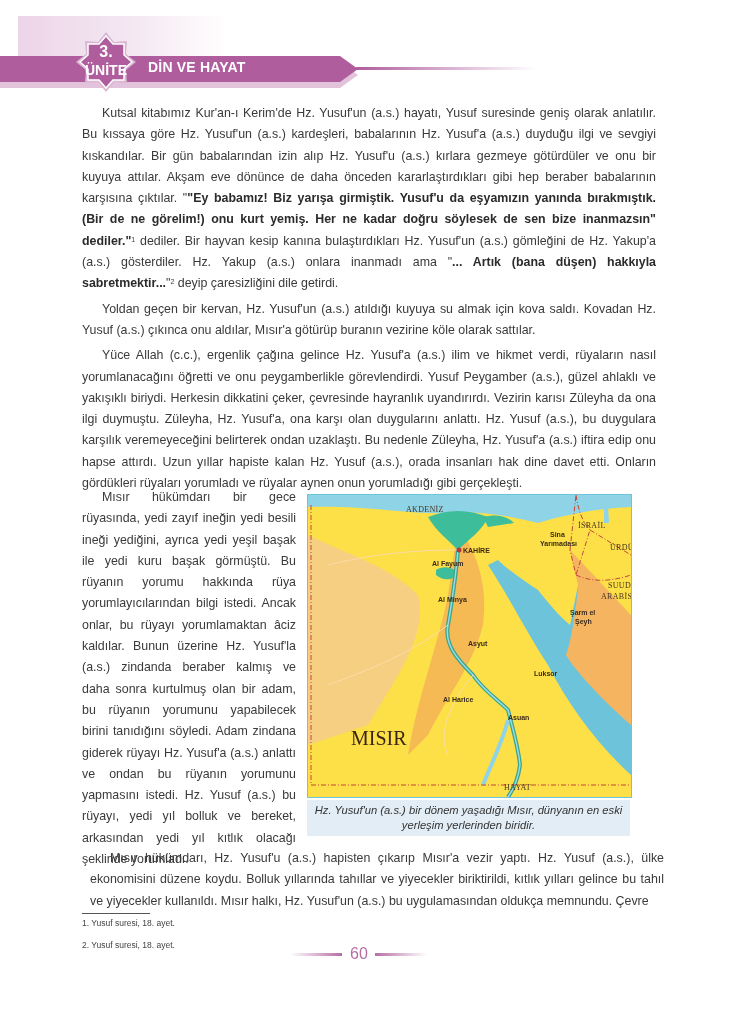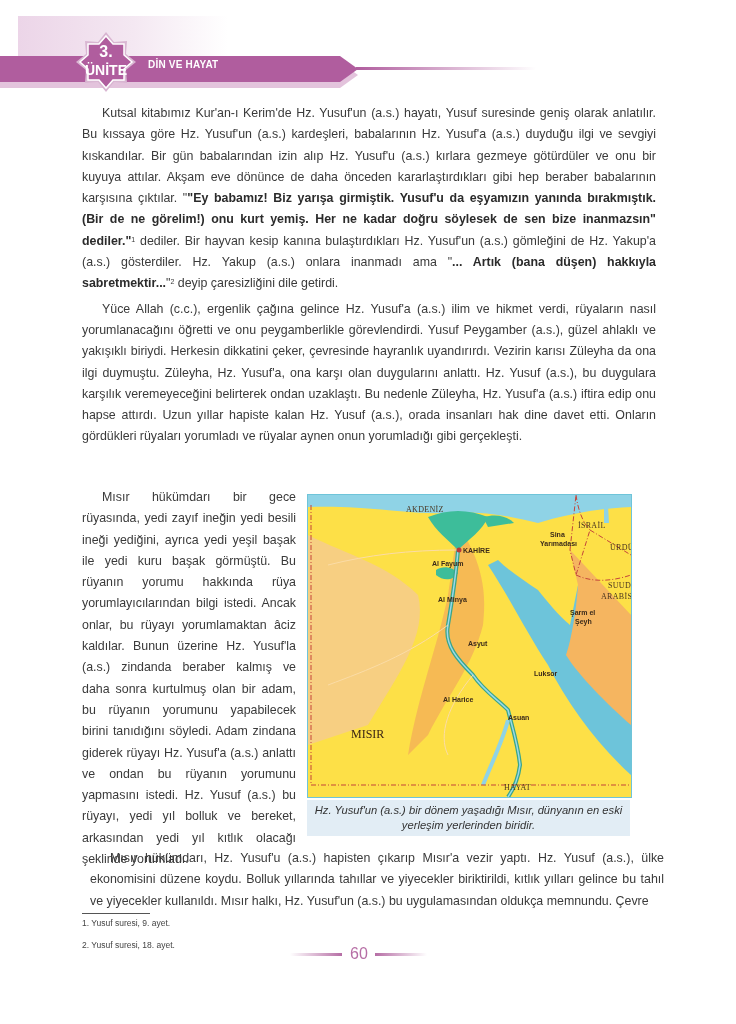--- a/index.html
+++ b/index.html
@@ -8,42 +8,42 @@
 
   
   .hdr-glow { position:absolute; left:18px; top:16px; width:210px; height:45px;
               background:linear-gradient(90deg,#ecd5e8 0%, #f4e8f2 55%, rgba(255,255,255,0) 100%); }
   .hdr-band { position:absolute; left:0; top:56px; width:358px; height:26px; background:#b05d9e;
               clip-path:polygon(0 0, 340px 0, 358px 50%, 340px 100%, 0 100%); }
   .hdr-band-shadow { position:absolute; left:0; top:62px; width:358px; height:26px; background:#e3c3dc;
               clip-path:polygon(0 0, 340px 0, 358px 50%, 340px 100%, 0 100%); }
   .hdr-line { position:absolute; left:356px; top:67px; width:180px; height:3px;
               background:linear-gradient(90deg,#b05d9e 0%, rgba(176,93,158,0) 100%); }
-  .hdr-title { position:absolute; left:148px; top:59px; font-size:10px; font-weight:bold; color:#ffffff; letter-spacing:0.2px; }
+  .hdr-title { position:absolute; left:148px; top:59px; font-size:14px; font-weight:bold; color:#ffffff; letter-spacing:0.2px; }
   .badge { position:absolute; left:78px; top:34px; width:56px; height:56px; }
   .badge-star-bg { position:absolute; left:-4px; top:-4px; width:64px; height:64px; }
   .badge-num { position:absolute; left:0; width:56px; top:9px; text-align:center; color:#fff; font-weight:bold; font-size:16px; }
   .badge-lbl { position:absolute; left:0; width:56px; top:28px; text-align:center; color:#fff; font-weight:bold; font-size:14px; }
 
   
   .txt { position:absolute; font-size:12.4px; line-height:21.3px; text-align:justify; color:#3a3a3a; }
   .p { margin:0; text-indent:20px; }
   .p + .p { margin-top:4px; }
   b { color:#2b2b2b; }
   sup { font-size:7px; vertical-align:top; position:relative; top:-2px; }
 
   .col-left { left:82px; top:487px; width:214px; }
   .col-left .p { text-align:justify; }
 
   
   .map { position:absolute; left:307px; top:494px; width:323px; height:302px; border:1px solid #6fc4d9; background:#fde047; overflow:hidden; }
   .map svg { display:block; }
   .map-lbl { position:absolute; font-size:7px; color:#3b2a1a; font-weight:bold; white-space:nowrap; }
   .map-serif { font-family:"Liberation Serif", serif; font-weight:normal; font-size:8px; color:#4a3520; letter-spacing:0.3px; }
-  .map-big { font-family:"Liberation Serif", serif; font-size:12px; color:#3a2414; font-weight:normal; }
+  .map-big { font-family:"Liberation Serif", serif; font-size:20px; color:#3a2414; font-weight:normal; }
 
   .caption { position:absolute; left:307px; top:800px; width:323px; height:36px; background:#e2edf5;
              font-style:italic; font-size:11.2px; text-align:center; line-height:15px; color:#333; padding-top:3px; box-sizing:border-box; }
 
   .foot-rule { position:absolute; left:82px; top:913px; width:68px; height:1px; background:#555; }
   .foot { position:absolute; left:82px; font-size:8.5px; color:#444; }
 
   .pg-line-l { position:absolute; left:290px; top:953px; width:52px; height:3px; background:linear-gradient(90deg,rgba(176,93,158,0),#b66ea5); }
   .pg-line-r { position:absolute; left:375px; top:953px; width:52px; height:3px; background:linear-gradient(90deg,#b66ea5,rgba(176,93,158,0)); }
   .pg-num { position:absolute; left:344px; top:945px; width:30px; text-align:center; font-size:16px; color:#b66ea5; }
@@ -60,20 +60,21 @@
     <polygon points="32,2 40,12 53,11 52,24 62,32 52,40 53,53 40,52 32,62 24,52 11,53 12,40 2,32 12,24 11,11 24,12" fill="#d9b6d2"></polygon>
     <polygon points="32,6 39,14 50,14 50,25 58,32 50,39 50,50 39,50 32,58 25,50 14,50 14,39 6,32 14,25 14,14 25,14" fill="#b05d9e" stroke="#ffffff" stroke-width="1.5"></polygon>
   </svg>
   <div class="badge-num">3.</div>
   <div class="badge-lbl">ÜNİTE</div>
 </div>
 <div class="hdr-title">DİN VE HAYAT</div>
 
 <div class="txt" style="left:82px; top:103px; width:574px;">
   <p class="p"><span>Kutsal kitabımız Kur'an-ı Kerim'de Hz. Yusuf'un (a.s.) hayatı, Yusuf suresinde geniş olarak anlatılır. Bu kıssaya göre Hz. Yusuf'un (a.s.) kardeşleri, babalarının Hz. Yusuf'a (a.s.) duyduğu ilgi ve sevgiyi kıskandılar. Bir gün babalarından izin alıp Hz. Yusuf'u (a.s.) kırlara gezmeye götürdüler ve onu bir kuyuya attılar. Akşam eve dönünce de daha önceden kararlaştırdıkları gibi hep beraber babalarının karşısına çıktılar. "</span><b>"Ey babamız! Biz yarışa girmiştik. Yusuf'u da eşyamızın yanında bırakmıştık. (Bir de ne görelim!) onu kurt yemiş. Her ne kadar doğru söylesek de sen bize inanmazsın" dediler."</b><sup>1</sup><span> dediler. Bir hayvan kesip kanına bulaştırdıkları Hz. Yusuf'un (a.s.) gömleğini de Hz. Yakup'a (a.s.) gösterdiler. Hz. Yakup (a.s.) onlara inanmadı ama "</span><b>... Artık (bana düşen) hakkıyla sabretmektir...</b><span>"</span><sup>2</sup><span> deyip çaresizliğini dile getirdi.</span></p>
+  <p class="p">Yoldan geçen bir kervan, Hz. Yusuf'un (a.s.) atıldığı kuyuya su almak için kova saldı. Kovadan Hz. Yusuf (a.s.) çıkınca onu aldılar, Mısır'a götürüp buranın vezirine köle olarak sattılar.</p>
   <p class="p">Yüce Allah (c.c.), ergenlik çağına gelince Hz. Yusuf'a (a.s.) ilim ve hikmet verdi, rüyaların nasıl yorumlanacağını öğretti ve onu peygamberlikle görevlendirdi. Yusuf Peygamber (a.s.), güzel ahlaklı ve yakışıklı biriydi. Herkesin dikkatini çeker, çevresinde hayranlık uyandırırdı. Vezirin karısı Züleyha da ona ilgi duymuştu. Züleyha, Hz. Yusuf'a, ona karşı olan duygularını anlattı. Hz. Yusuf (a.s.), bu duygulara karşılık veremeyeceğini belirterek ondan uzaklaştı. Bu nedenle Züleyha, Hz. Yusuf'a (a.s.) iftira edip onu hapse attırdı. Uzun yıllar hapiste kalan Hz. Yusuf (a.s.), orada insanları hak dine davet etti. Onların gördükleri rüyaları yorumladı ve rüyalar aynen onun yorumladığı gibi gerçekleşti.</p>
 </div>
 
 <div class="txt col-left">
   <p class="p">Mısır hükümdarı bir gece rüyasında, yedi zayıf ineğin yedi besili ineği yediğini, ayrıca yedi yeşil başak ile yedi kuru başak görmüştü. Bu rüyanın yorumu hakkında rüya yorumlayıcılarından bilgi istedi. Ancak onlar, bu rüyayı yorumlamaktan âciz kaldılar. Bunun üzerine Hz. Yusuf'la (a.s.) zindanda beraber kalmış ve daha sonra kurtulmuş olan bir adam, bu rüyanın yorumunu yapabilecek birini tanıdığını söyledi. Adam zindana giderek rüyayı Hz. Yusuf'a (a.s.) anlattı ve ondan bu rüyanın yorumunu yapmasını istedi. Hz. Yusuf (a.s.) bu rüyayı, yedi yıl bolluk ve bereket, arkasından yedi yıl kıtlık olacağı şeklinde yorumladı.</p>
 </div>
 
 <div class="map">
   <svg width="323" height="302" viewBox="0 0 323 302">
 
@@ -124,18 +125,18 @@
   <div class="map-lbl map-big" style="left:43px; top:232px;">MISIR</div>
   <div class="map-lbl map-serif" style="left:196px; top:288px;">HAYAT</div>
 </div>
 <div class="caption">Hz. Yusuf'un (a.s.) bir dönem yaşadığı Mısır, dünyanın en eski yerleşim yerlerinden biridir.</div>
 
 <div class="txt" style="left:82px; top:848px; width:574px;margin-left:8px;">
   <p class="p">Mısır hükümdarı, Hz. Yusuf'u (a.s.) hapisten çıkarıp Mısır'a vezir yaptı. Hz. Yusuf (a.s.), ülke ekonomisini düzene koydu. Bolluk yıllarında tahıllar ve yiyecekler biriktirildi, kıtlık yılları gelince bu tahıl ve yiyecekler kullanıldı. Mısır halkı, Hz. Yusuf'un (a.s.) bu uygulamasından oldukça memnundu. Çevre</p>
 </div>
 
 <div class="foot-rule"></div>
-<div class="foot" style="top:918px;">1. Yusuf suresi, 9. ayet.</div>
+<div class="foot" style="top:918px;">1. Yusuf suresi, 18. ayet.</div>
 <div class="foot" style="top:930px;margin-top:10px;">2. Yusuf suresi, 18. ayet.</div>
 
 <div class="pg-line-l"></div>
 <div class="pg-num">60</div>
 <div class="pg-line-r"></div>
 
 </body></html>

